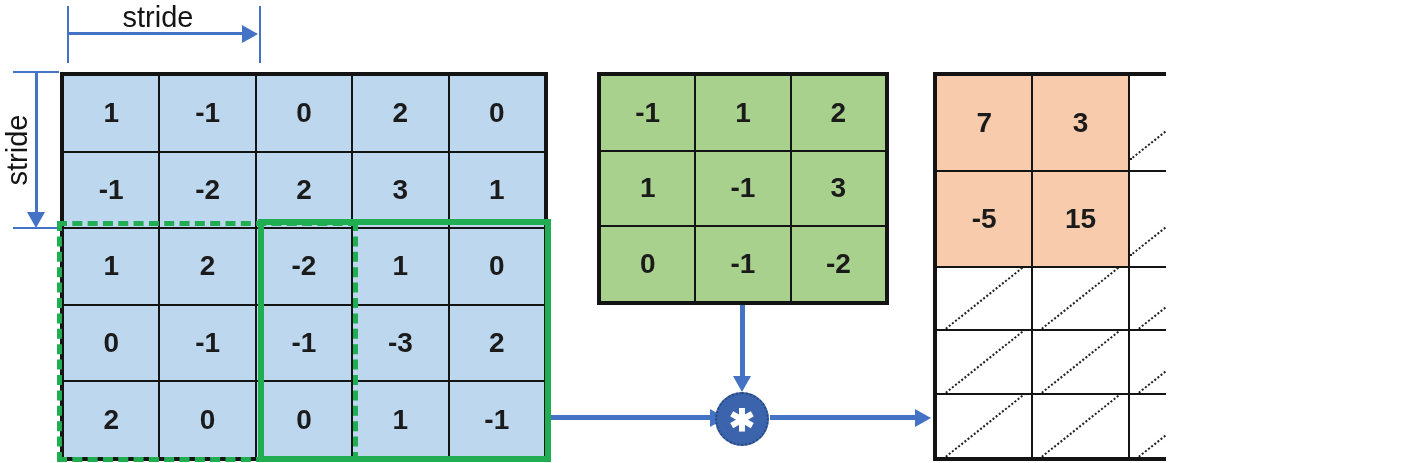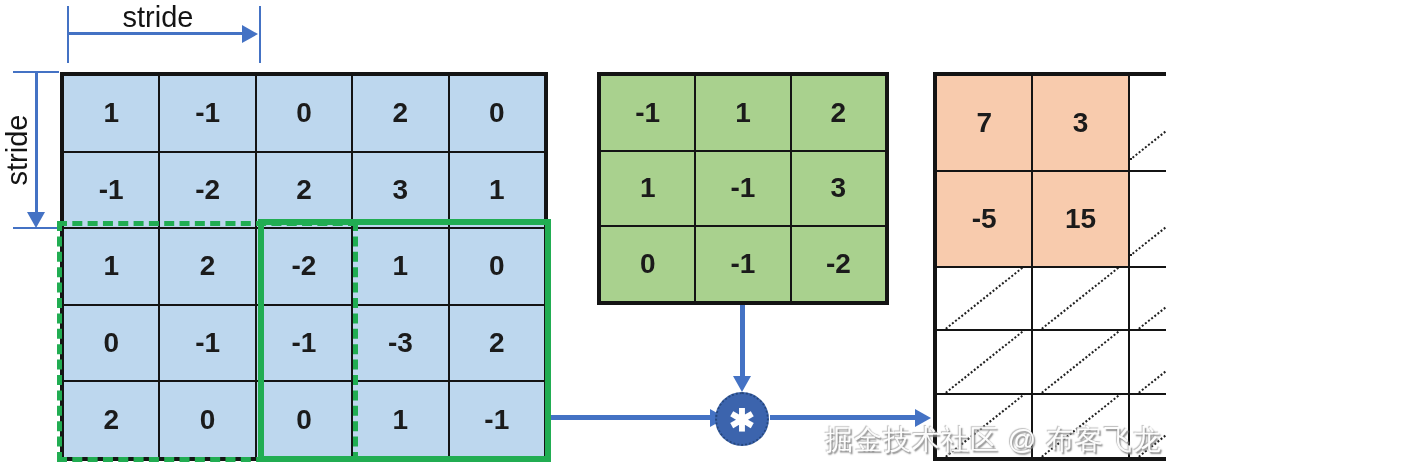--- a/index.html
+++ b/index.html
@@ -139,15 +139,14 @@
   <div class="ah ah-right" style="left:710px; top:408.5px;"></div>
   <div class="aline" style="left:740px; top:305px; width:5px; height:73px;"></div>
   <div class="ah ah-down" style="left:733px; top:376px;"></div>
   <div class="aline" style="left:770px; top:415px; width:147px; height:5px;"></div>
   <div class="ah ah-right" style="left:915px; top:408.5px;"></div>
 
   <div class="op-circle">
     <span>✱</span>
   </div>
 
-  <div class="watermark">掘金技术社区 @ 布客飞龙</div>
 
 </div>
 
 </body></html>

